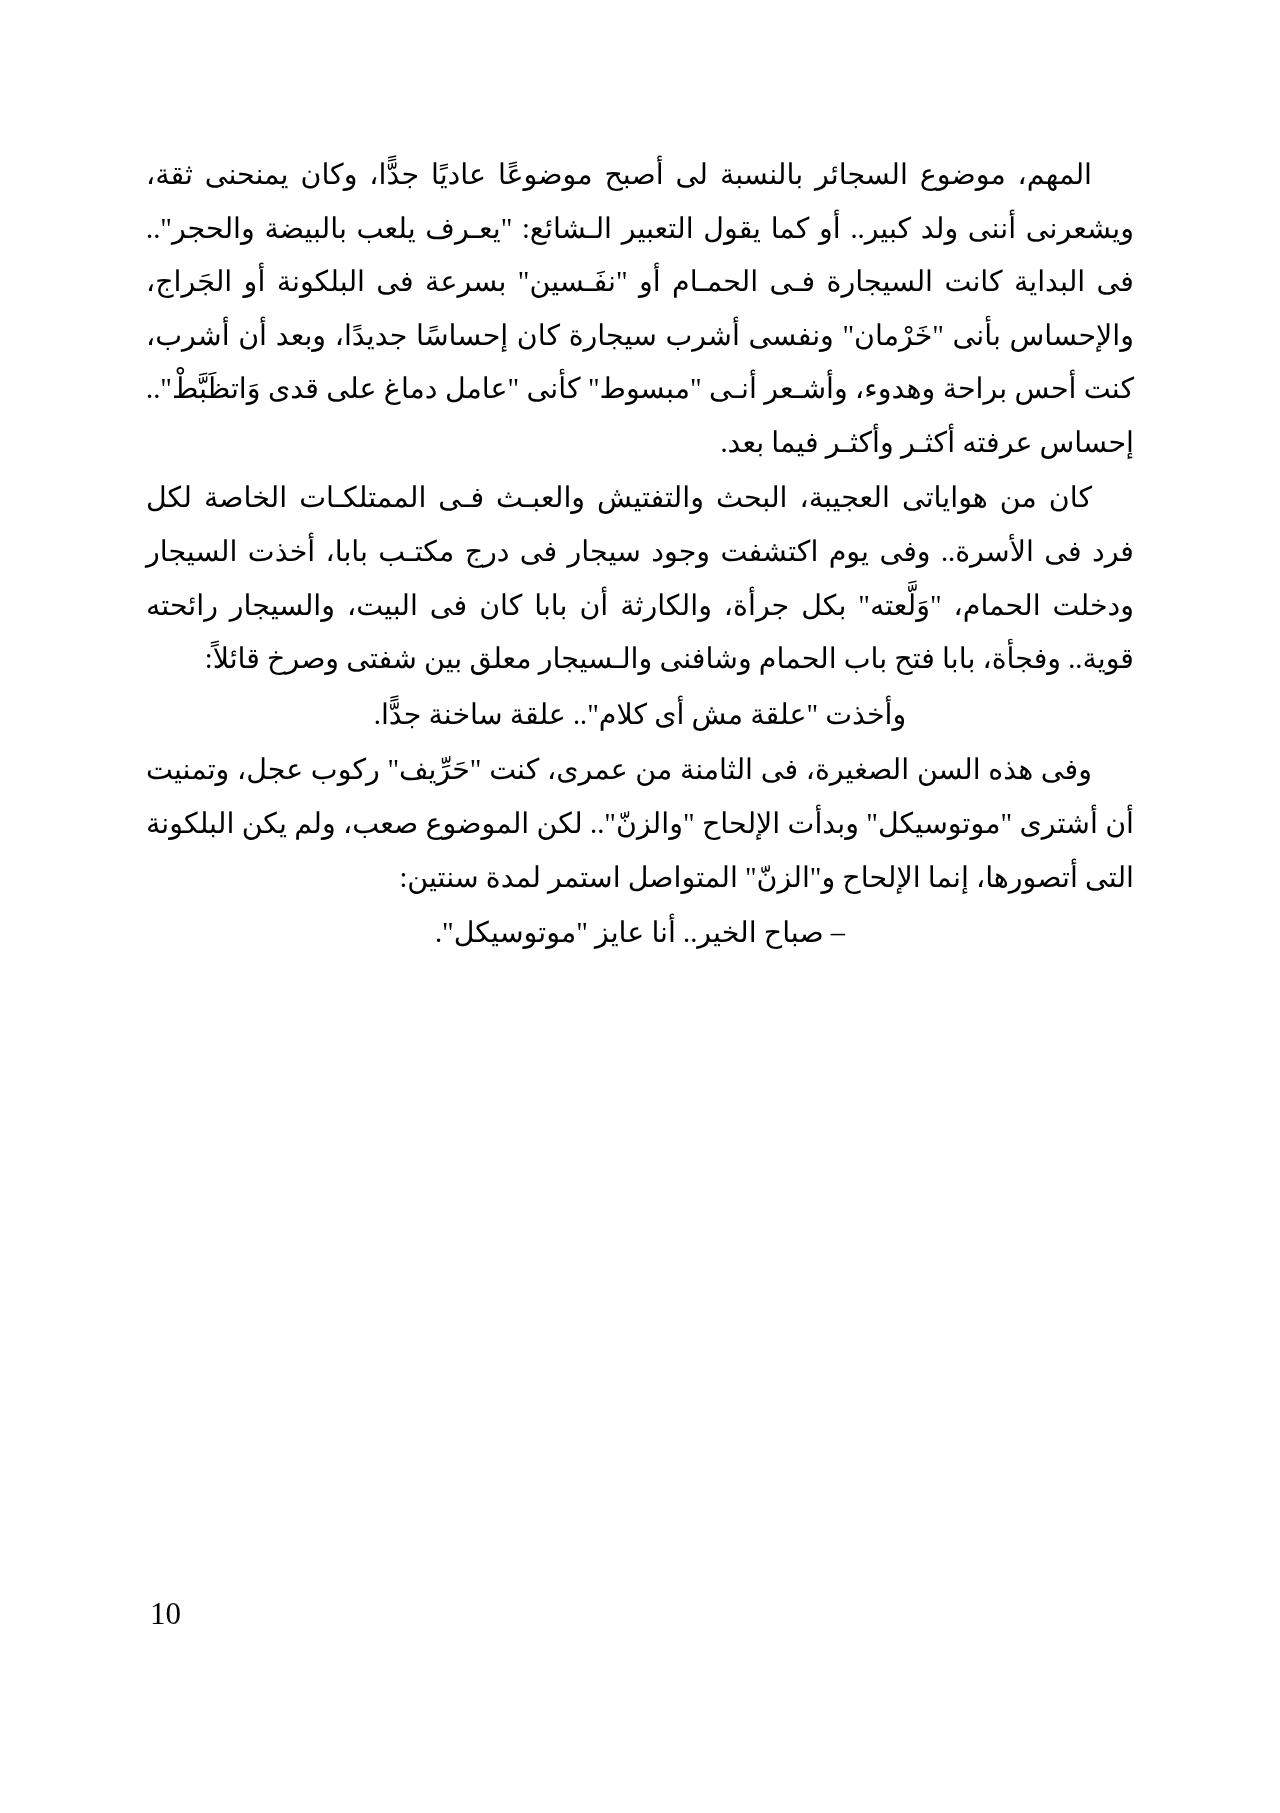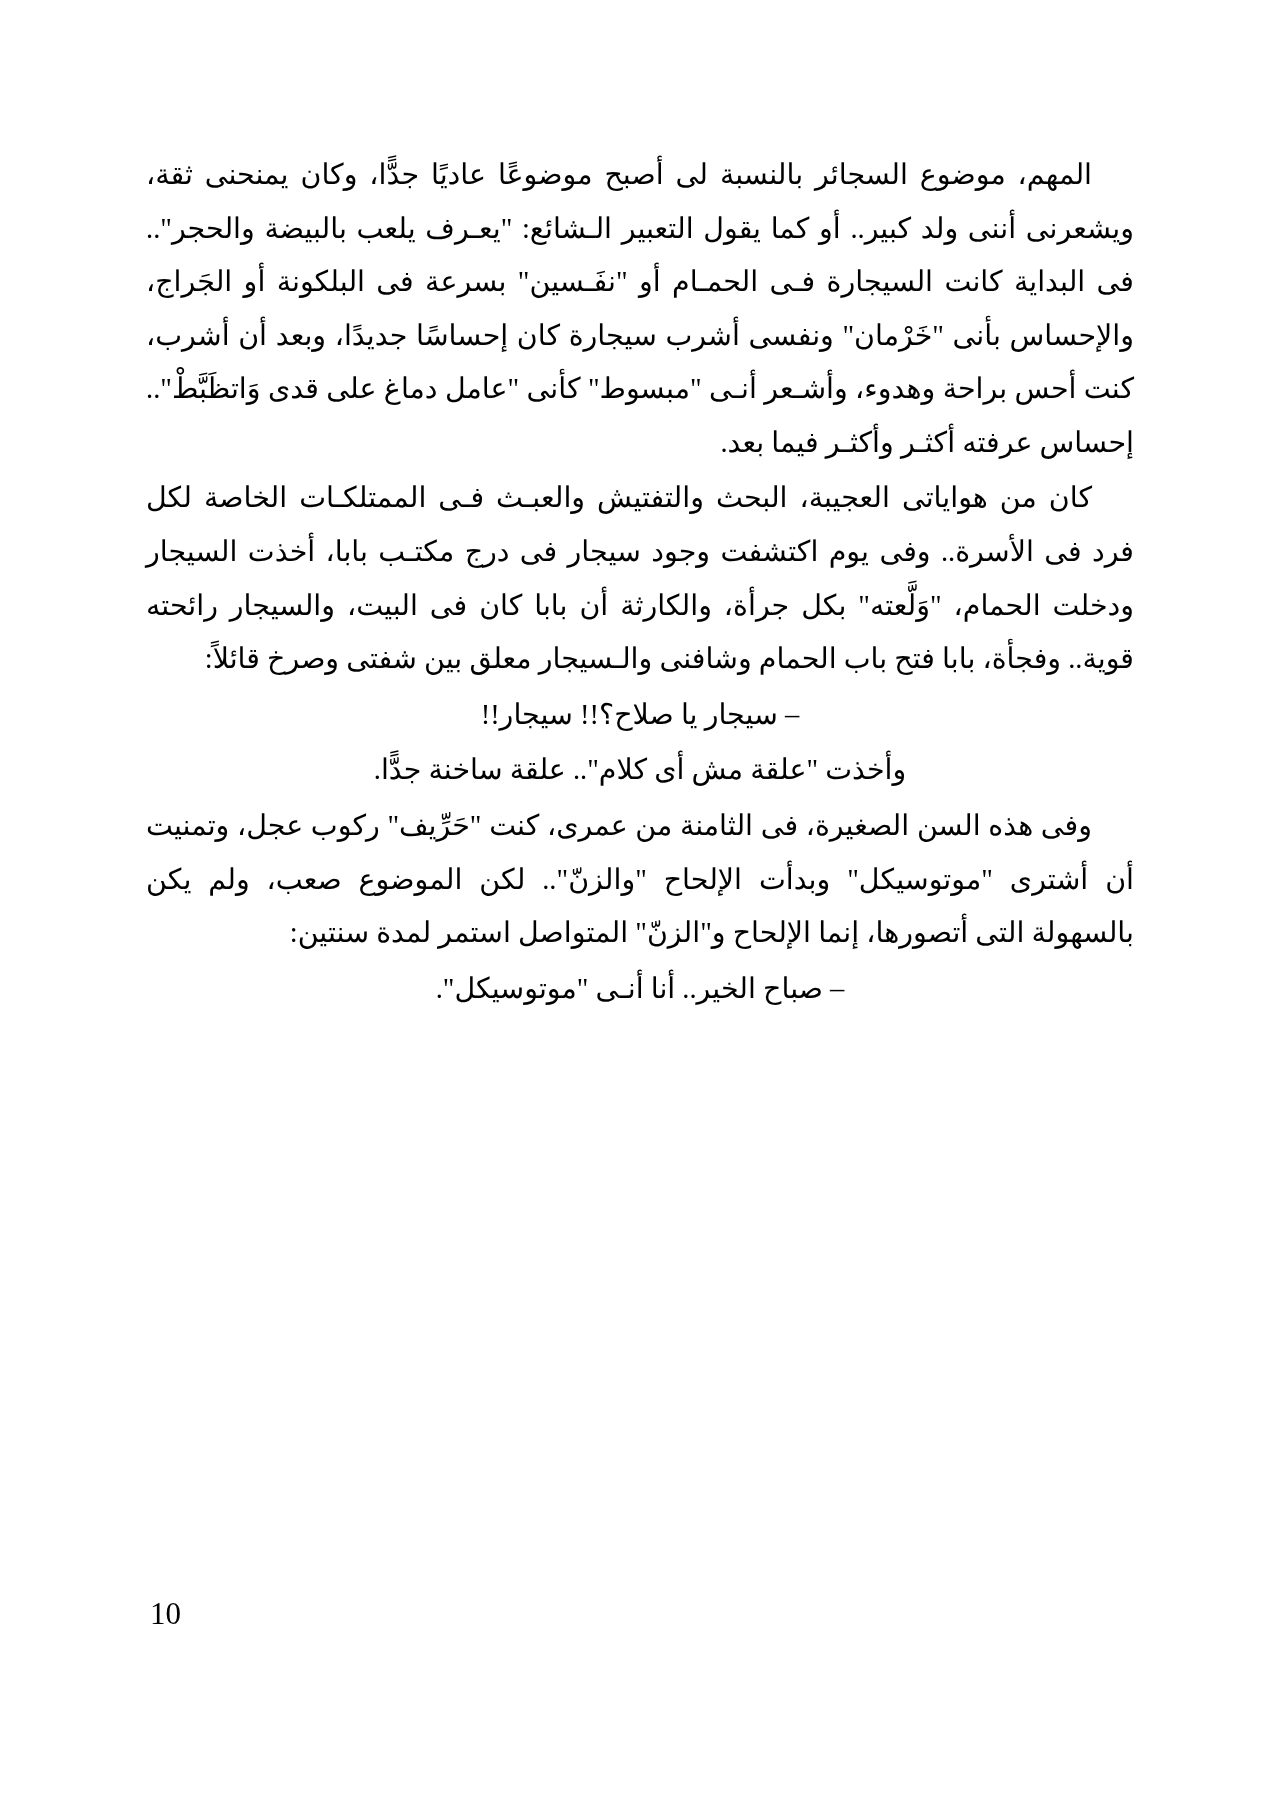--- a/index.html
+++ b/index.html
@@ -63,27 +63,26 @@
 <body>
 
 <div class="page">
 
   <div class="text-block">
 
     <p class="para indent">المهم، موضوع السجائر بالنسبة لى أصبح موضوعًا عاديًا جدًّا، وكان يمنحنى ثقة، ويشعرنى أننى ولد كبير.. أو كما يقول التعبير الـشائع: "يعـرف يلعب بالبيضة والحجر".. فى البداية كانت السيجارة فـى الحمـام أو "نفَـسين" بسرعة فى البلكونة أو الجَراج، والإحساس بأنى "خَرْمان" ونفسى أشرب سيجارة كان إحساسًا جديدًا، وبعد أن أشرب، كنت أحس براحة وهدوء، وأشـعر أنـى "مبسوط" كأنى "عامل دماغ على قدى وَاتظَبَّطْ".. إحساس عرفته أكثـر وأكثـر فيما بعد.</p>
 
     <p class="para indent">كان من هواياتى العجيبة، البحث والتفتيش والعبـث فـى الممتلكـات الخاصة لكل فرد فى الأسرة.. وفى يوم اكتشفت وجود سيجار فى درج مكتـب بابا، أخذت السيجار ودخلت الحمام، "وَلَّعته" بكل جرأة، والكارثة أن بابا كان فى البيت، والسيجار رائحته قوية.. وفجأة، بابا فتح باب الحمام وشافنى والـسيجار معلق بين شفتى وصرخ قائلاً:</p>
 
-    <p class="dialog">– سيجار يا صلاح؟!! سيجار!!</p>
 
     <p class="dialog">وأخذت "علقة مش أى كلام".. علقة ساخنة جدًّا.</p>
 
-    <p class="para indent">وفى هذه السن الصغيرة، فى الثامنة من عمرى، كنت "حَرِّيف" ركوب عجل، وتمنيت أن أشترى "موتوسيكل" وبدأت الإلحاح "والزنّ".. لكن الموضوع صعب، ولم يكن بالسهولة التى أتصورها، إنما الإلحاح و"الزنّ" المتواصل استمر لمدة سنتين:</p>
+    <p class="para indent">وفى هذه السن الصغيرة، فى الثامنة من عمرى، كنت "حَرِّيف" ركوب عجل، وتمنيت أن أشترى "موتوسيكل" وبدأت الإلحاح "والزنّ".. لكن الموضوع صعب، ولم يكن البلكونة التى أتصورها، إنما الإلحاح و"الزنّ" المتواصل استمر لمدة سنتين:</p>
 
-    <p class="dialog">– صباح الخير.. أنا أنـى "موتوسيكل".</p>
+    <p class="dialog">– صباح الخير.. أنا عايز "موتوسيكل".</p>
 
 
 
   </div>
 
   <div class="page-number">10</div>
 
 </div>
 
 </body></html>

